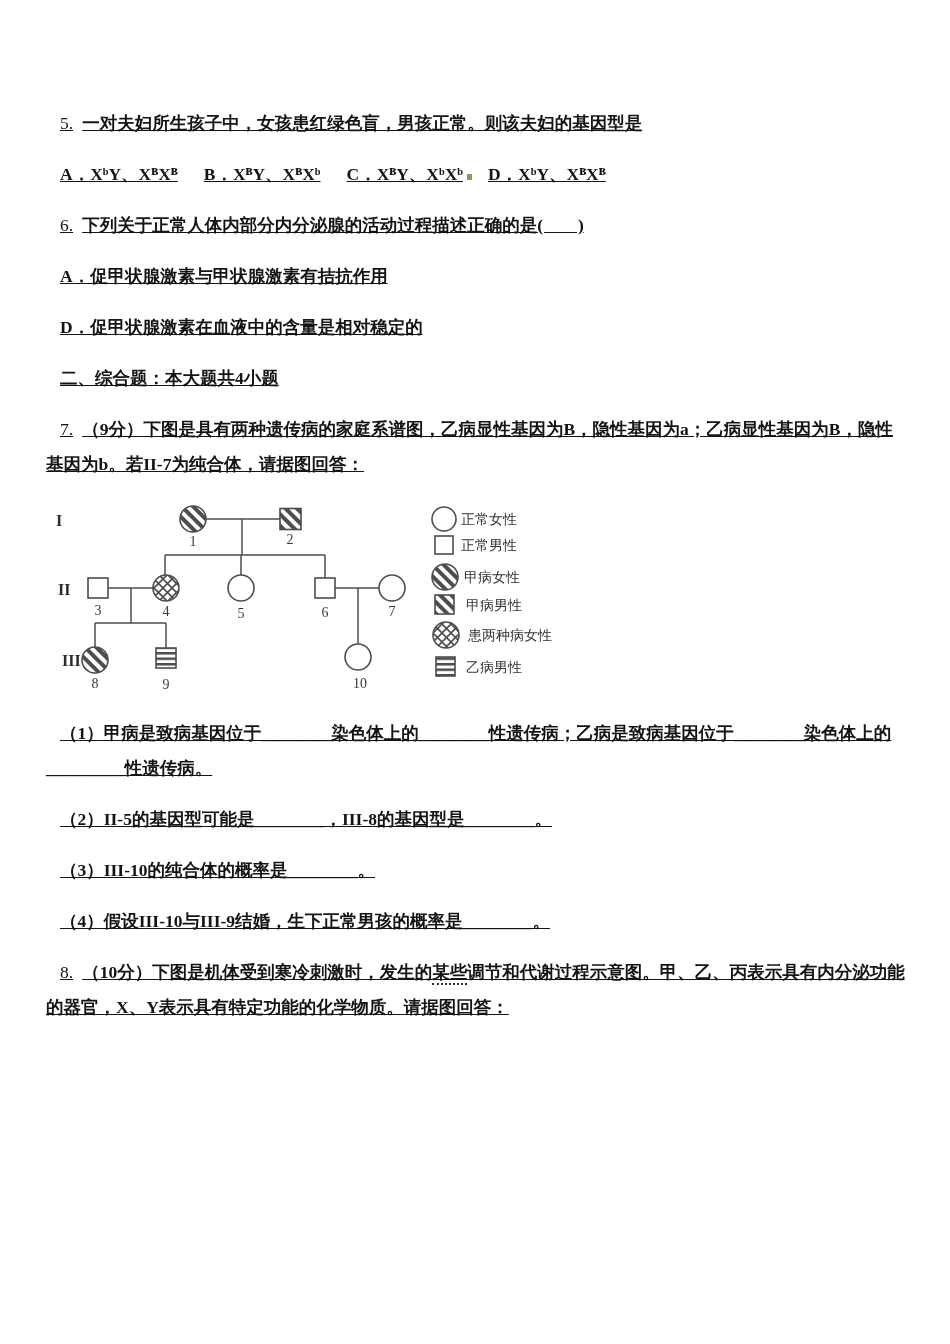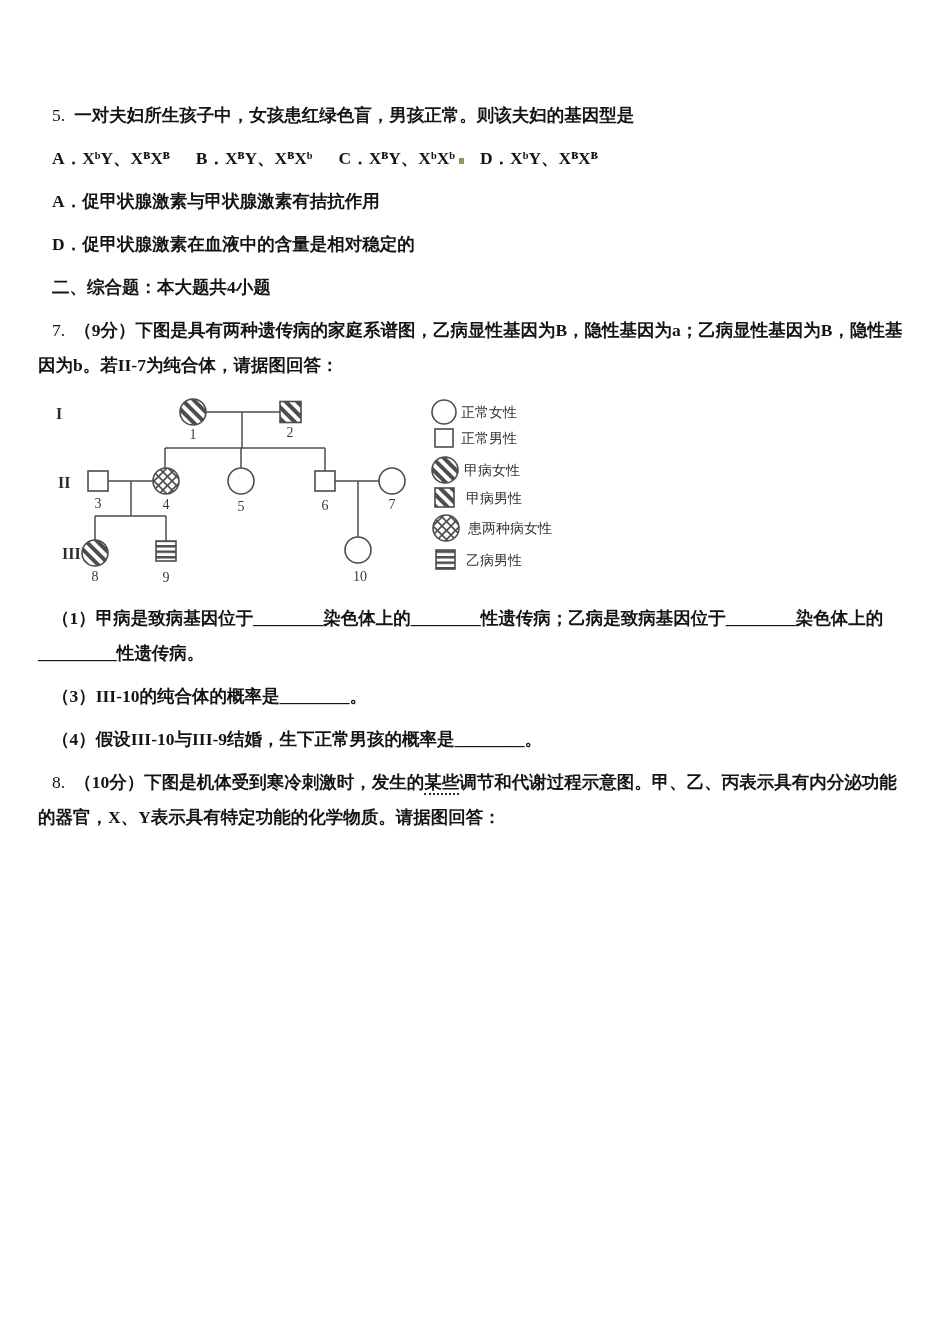--- a/index.html
+++ b/index.html
@@ -9,21 +9,21 @@
     height: 1344px;
     background: #ffffff;
     box-sizing: border-box;
     padding: 90px 28px 0 30px;
     font-family: "Liberation Serif", "DejaVu Sans", serif;
     font-weight: 700;
     font-size: 17.5px;
     color: #141414;
     overflow: hidden;
   }
-  .line { margin: 8px; line-height: 35px; text-indent: 14px; }
+  .line { margin: 16px; line-height: 35px; text-indent: 14px; text-decoration: underline; }
   .qnum {
     font-weight: 400;
     font-family: "Liberation Serif", "DejaVu Serif", serif;
     margin-right: 9px;
   }
   .opt { margin-right: 26px; }
   .opt.no-gap { margin-right: 0; text-align: center; }
   .answer-dot {
     display: inline-block;
     width: 5px; height: 6px;
@@ -48,20 +48,21 @@
 </style>
 </head>
 <body>
 
 <div class="page">
 
   <p class="line"><span class="qnum">5.</span><span>一对夫妇所生孩子中，女孩患红绿色盲，男孩正常。则该夫妇的基因型是</span></p>
 
   <p class="line"><span class="opt">A．XᵇY、XᴮXᴮ</span><span class="opt">B．XᴮY、XᴮXᵇ</span><span class="opt no-gap">C．XᴮY、XᵇXᵇ</span><span class="answer-dot"></span><span class="opt">D．XᵇY、XᴮXᴮ</span></p>
 
+  <p class="line"><span class="qnum">6.</span><span>下列关于正常人体内部分内分泌腺的活动过程描述正确的是(　　)</span></p>
 
   <p class="line">A．促甲状腺激素与甲状腺激素有拮抗作用</p>
   <p class="line">D．促甲状腺激素在血液中的含量是相对稳定的</p>
 
   <p class="line">二、综合题：本大题共4小题</p>
 
   <p class="line"><span class="qnum">7.</span><span>（9分）下图是具有两种遗传病的家庭系谱图，乙病显性基因为B，隐性基因为a；乙病显性基因为B，隐性基因为b。若II-7为纯合体，请据图回答：</span></p>
 
   <div class="pedigree">
     <svg width="680" height="202" viewBox="0 0 680 202">
@@ -130,18 +131,19 @@
         <circle class="ped-shape" cx="400" cy="137" r="13" fill="url(#pCross)"></circle>
         <text class="ped-legend-label" x="422" y="142">患两种病女性</text>
 
         <rect class="ped-shape" x="390" y="159" width="19" height="19" fill="url(#pHLines)"></rect>
         <text class="ped-legend-label" x="420" y="174">乙病男性</text>
       </g>
     </svg>
   </div>
 
   <p class="line">（1）甲病是致病基因位于________染色体上的________性遗传病；乙病是致病基因位于________染色体上的_________性遗传病。</p>
+  <p class="line">（2）II-5的基因型可能是________，III-8的基因型是________。</p>
   <p class="line">（3）III-10的纯合体的概率是________。</p>
   <p class="line">（4）假设III-10与III-9结婚，生下正常男孩的概率是________。</p>
 
   <p class="line q8"><span class="qnum">8.</span><span>（10分）下图是机体受到寒冷刺激时，发生的</span><span class="emph-dots">某些</span><span>调节和代谢过程示意图。甲、乙、丙表示具有内分泌功能的器官，X、Y表示具有特定功能的化学物质。请据图回答：</span></p>
 
 </div>
 
 </body></html>

